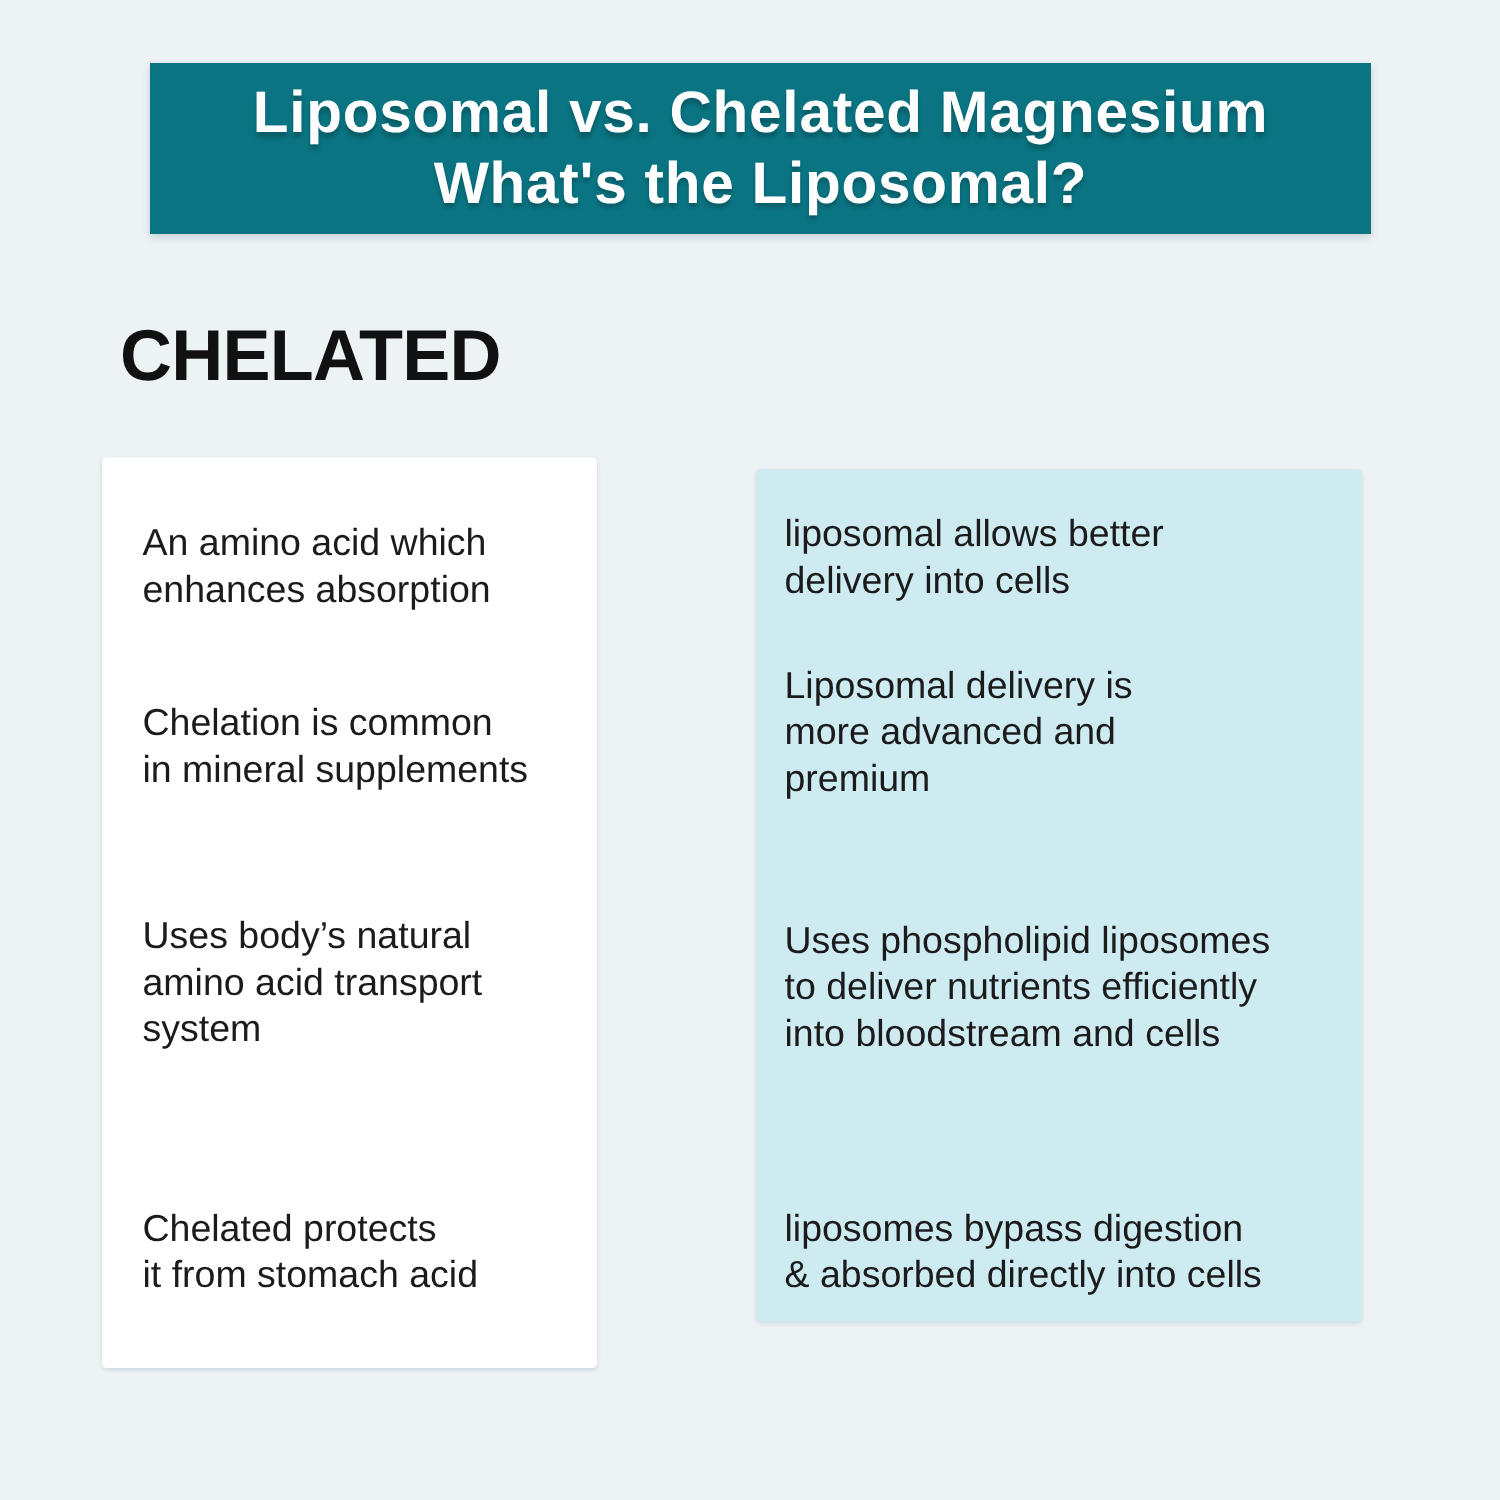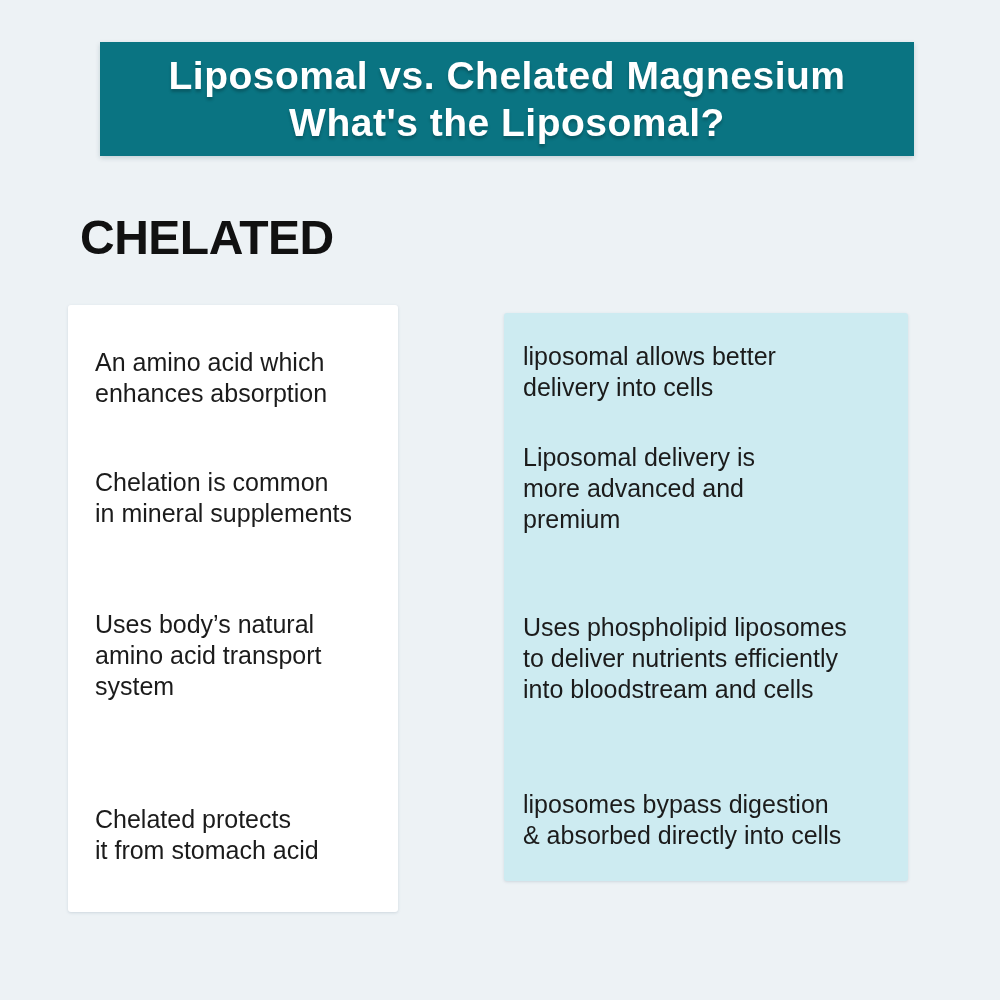--- a/index.html
+++ b/index.html
@@ -94,17 +94,17 @@
 
   <section class="card right">
     <p class="item" style="top: 28px;">liposomal allows better
 delivery into cells</p>
     <p class="item" style="top: 129px;">Liposomal delivery is
 more advanced and
 premium</p>
     <p class="item" style="top: 299px;">Uses phospholipid liposomes
 to deliver nutrients efficiently
 into bloodstream and cells</p>
-    <p class="item" style="top: 476px;">liposomes bypass digestion
+    <p class="item" style="top: 491px;">liposomes bypass digestion
 &amp; absorbed directly into cells</p>
   </section>
 
 </div>
 
 </body></html>

